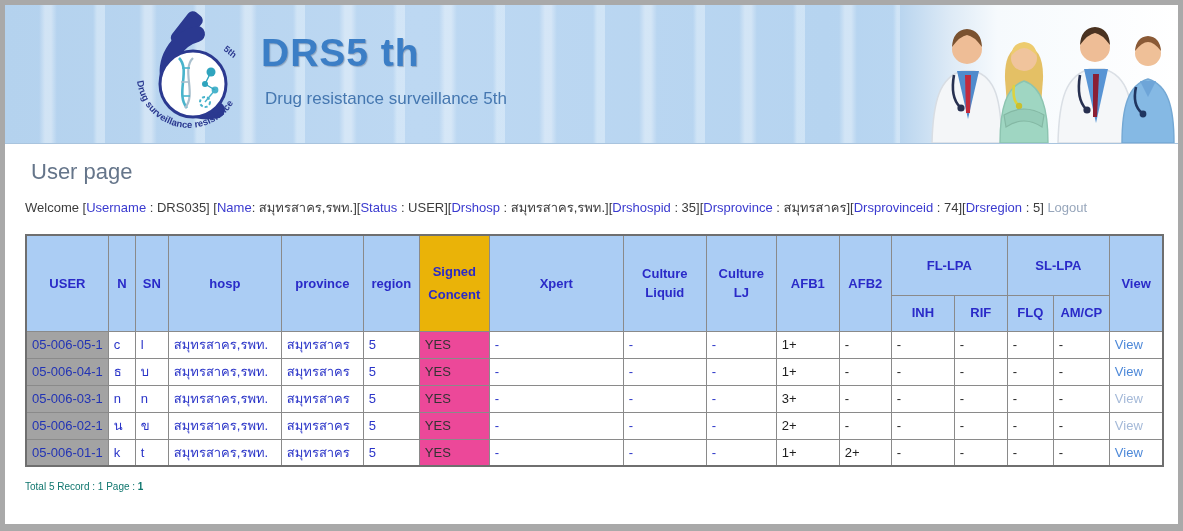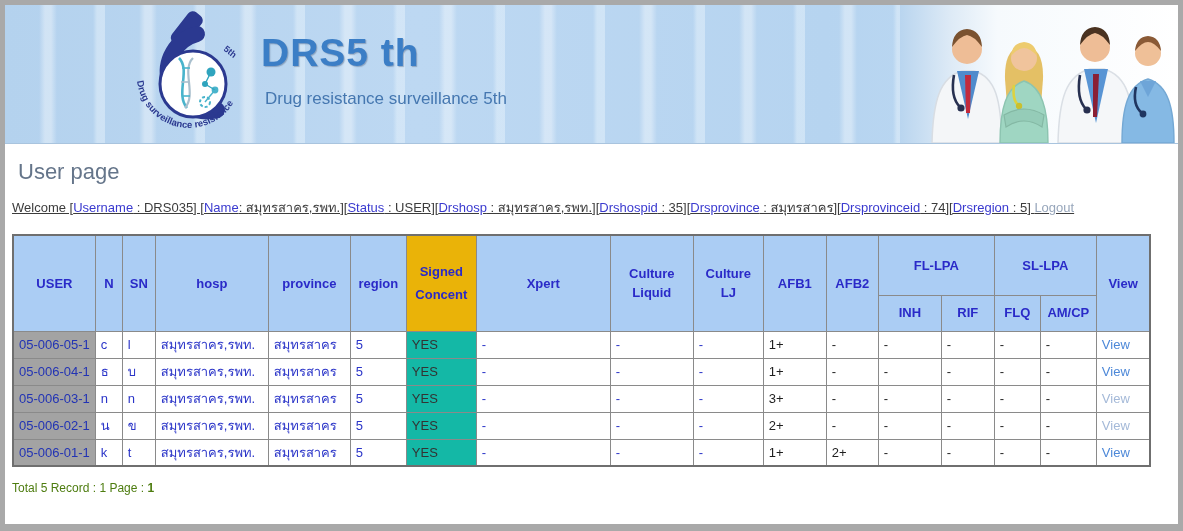--- a/index.html
+++ b/index.html
@@ -16,46 +16,46 @@
     border-bottom:1px solid #a9c4de; }
   .banner-flex { display:flex; align-items:center; height:100%; }
   .logo-wrap { margin-left:122px; width:122px; height:128px; flex:0 0 auto; }
   .brand { margin-left:12px; padding-bottom:6px; }
   .brand-title { font-size:39px; font-weight:bold; color:#3b7ec6; letter-spacing:1px;
                  text-shadow:1px 1px 1px rgba(80,100,130,.45); line-height:1.05; }
   .brand-sub { font-size:17px; color:#4577b0; margin-top:16px; margin-left:4px; }
   .doctors { position:absolute; right:0; top:0; width:278px; height:138px; }
 
   
-  .content { padding:0 0 0 3px; }
+  .content { padding:0 0 0 16px; }
   .page-title { font-size:22px; color:#65758a; margin:15px 0 0 10px; }
-  .welcome { font-size:13px; color:#3c3c3c; margin:12px 0 0 4px; white-space:nowrap;text-decoration:underline; }
+  .welcome { font-size:13px; color:#3c3c3c; margin:12px 0 0 4px; white-space:nowrap; }
   .wseg-plain { color:#3c3c3c; }
   .wseg-label { color:#3a3acf; }
   .wseg-link  { color:#97a6bb; cursor:pointer; }
 
   
   table.data { border-collapse:collapse; table-layout:fixed; margin:16px 0 0 4px;
                border:2px solid #6f6f6f; }
   table.data th, table.data td { border:1px solid #8a8a8a; font-size:13px; overflow:hidden; }
   thead th { background:#abcdf4; color:#2a2ac8; font-weight:bold; text-align:center;
              padding:2px 3px; white-space:normal; line-height:1.5; }
   thead tr.h1 { height:60px; }
   thead tr.h2 { height:36px; }
   th.signed-col { background:#eab308; }
   th.signed-col .tl { display:block; margin:4px 0; }
   tbody tr { height:27px; }
   tbody td { padding:2px 5px; color:#2a34c8; text-align:left; white-space:nowrap; background:#fff; }
   td.c-drsno { background:#a3a3a3; color:#2233b4; }
-  td.c-yes { background:#14b8a6; color:#333; }
+  td.c-yes { background:#ec4899; color:#333; }
   td.dark { color:#1e1e1e; }
   a.view { color:#4d88d8; text-decoration:none; cursor:pointer; }
   a.view.visited { color:#a4b9d8; }
 
-  .footer-line { font-size:12px; color:#4d7c0f; margin:14px 0 0 4px; }
+  .footer-line { font-size:10px; color:#0f766e; margin:14px 0 0 4px; }
   .footer-line .pg { font-weight:bold; }
 </style>
 </head>
 <body>
 
 <div class="viewport">
   <div class="page">
 
     <div class="banner">
       <div class="banner-flex">

